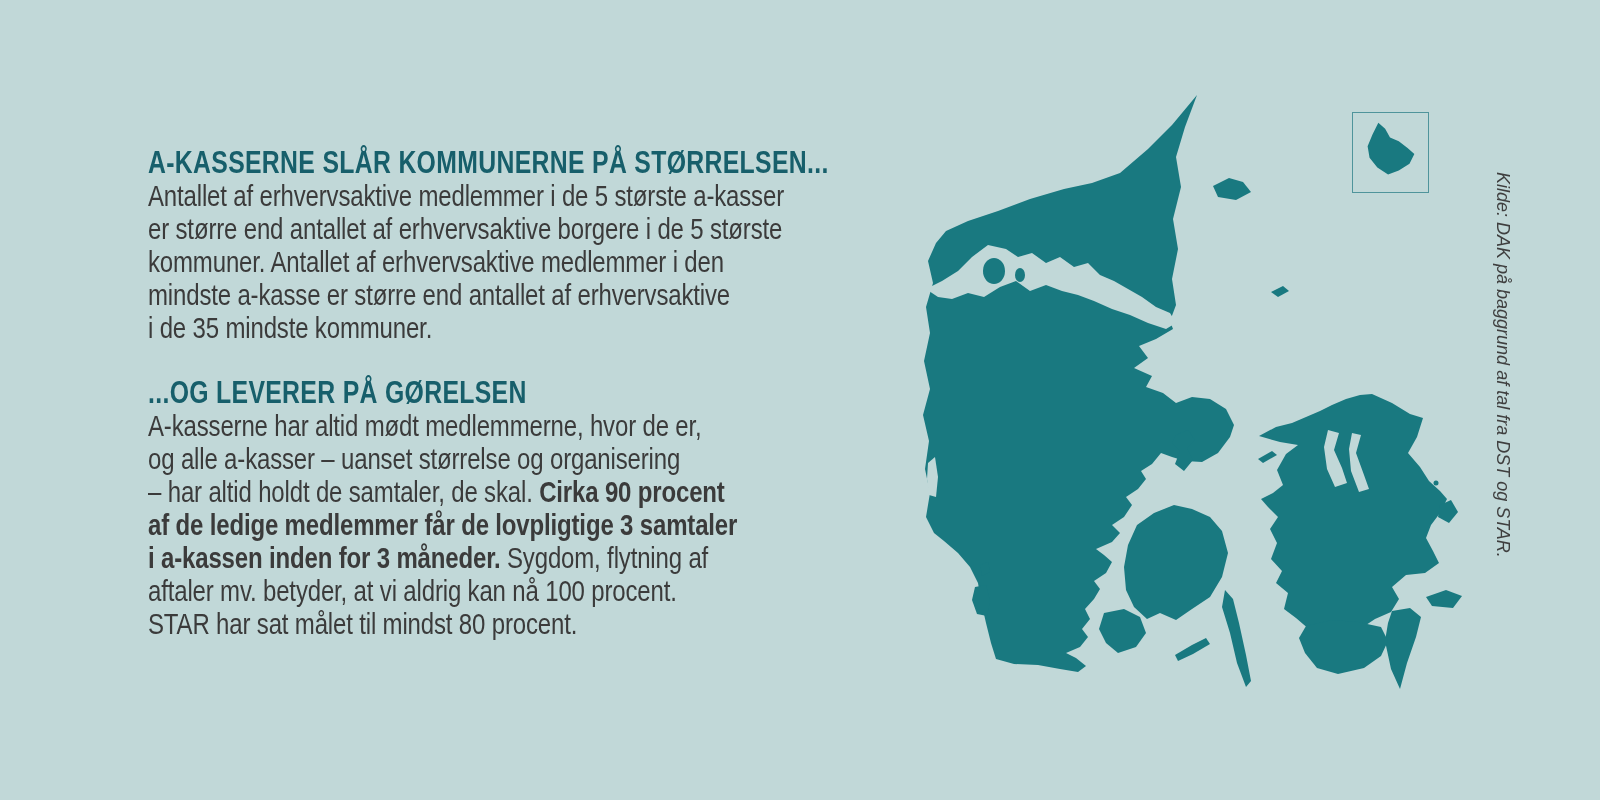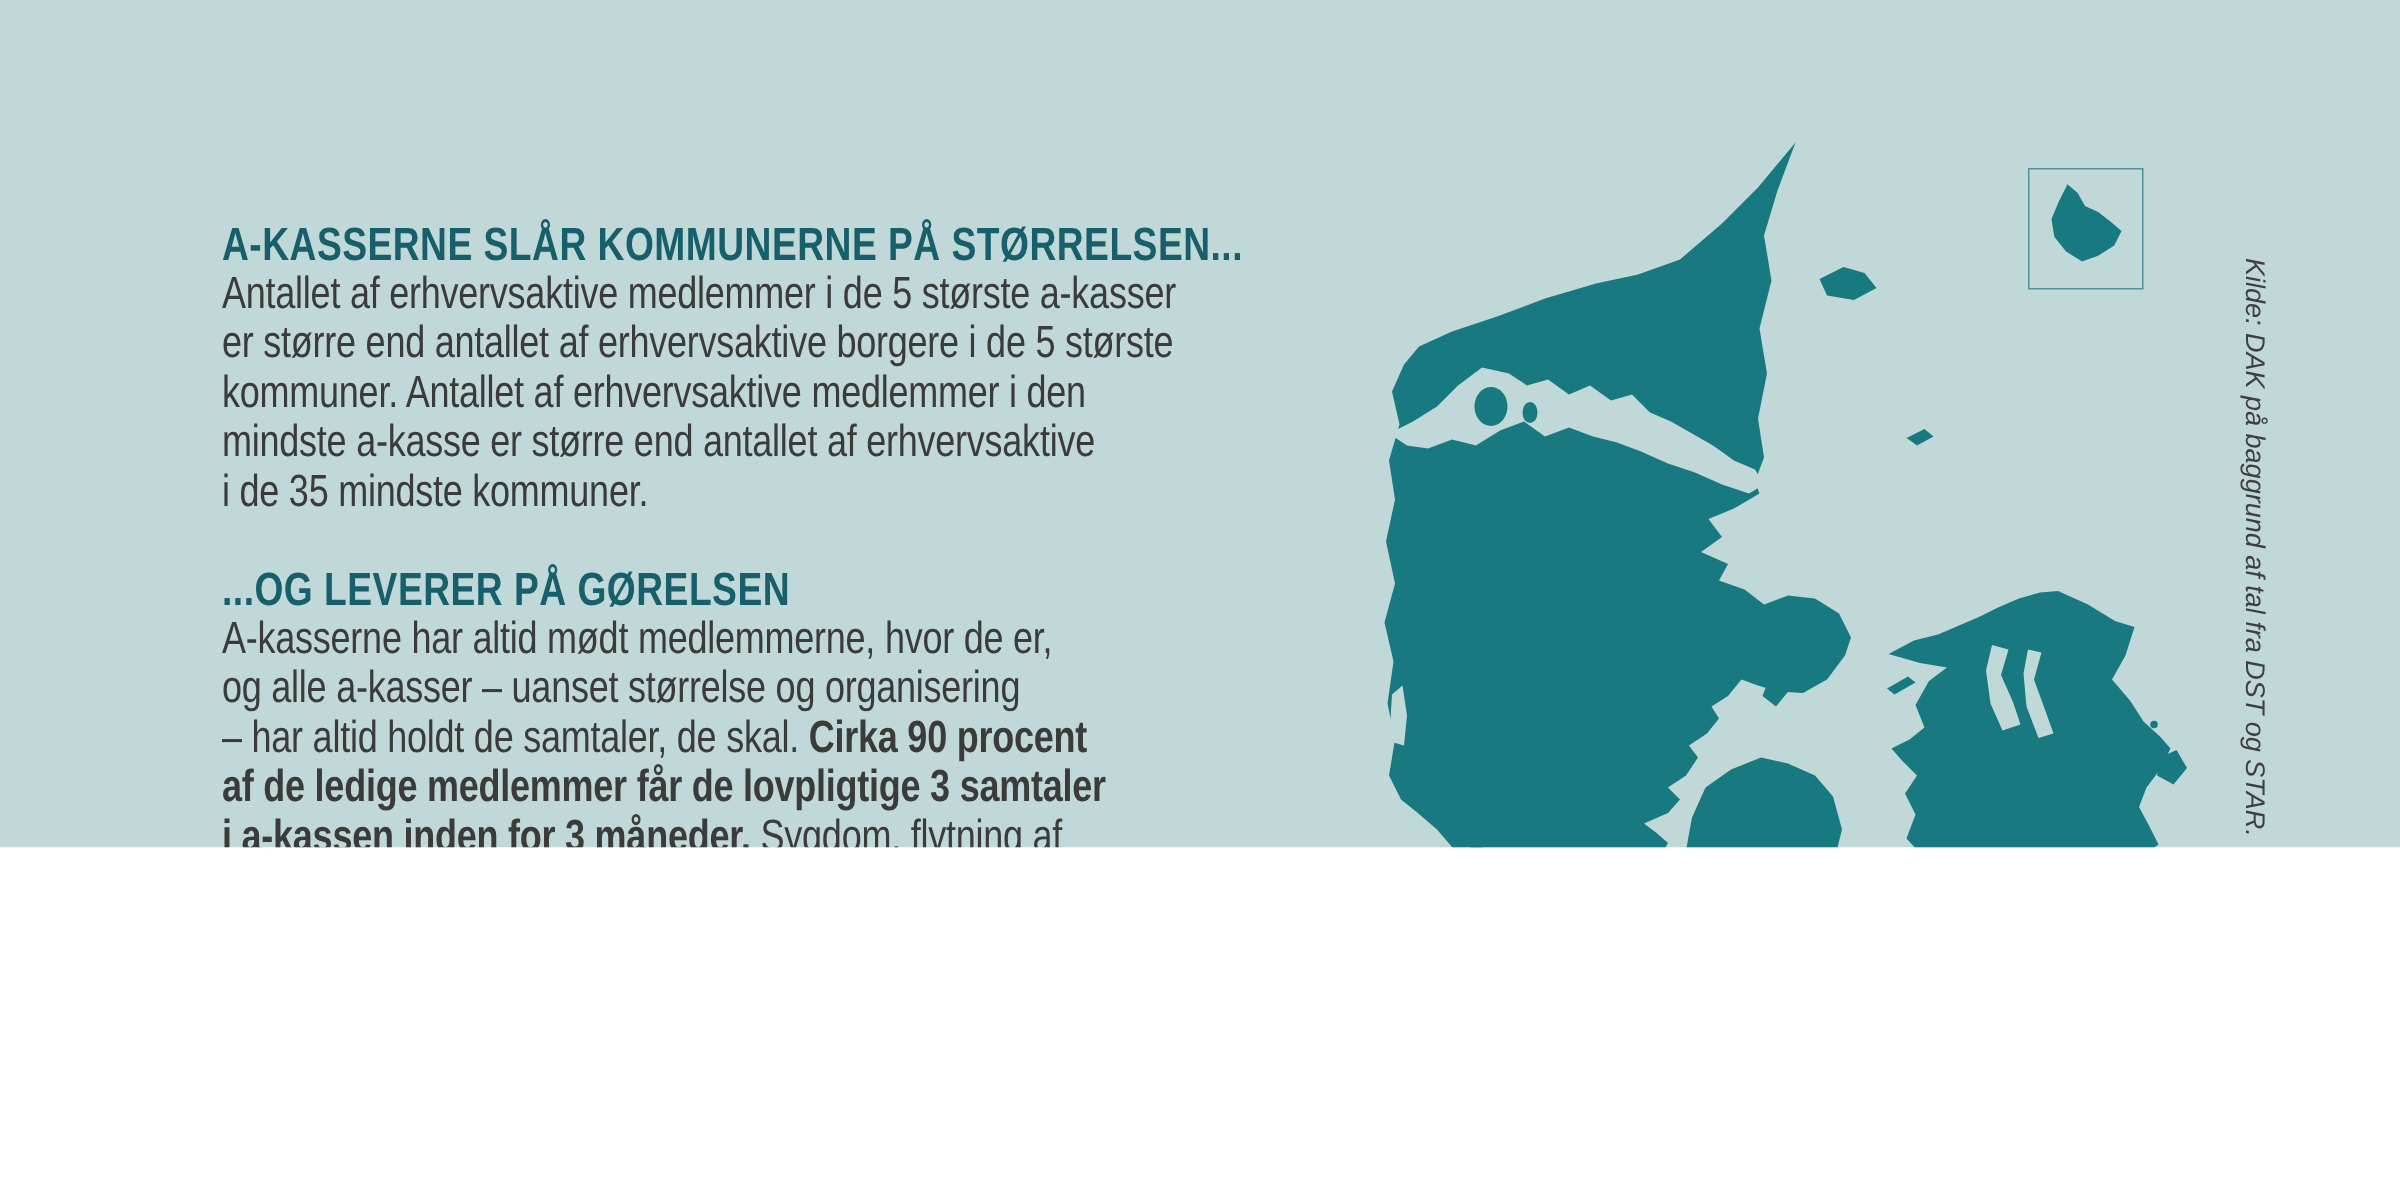--- a/index.html
+++ b/index.html
@@ -1,19 +1,19 @@
 <!DOCTYPE html>
 <html><head>
 <meta charset="utf-8">
 <style>
   html, body { margin: 0; padding: 0; }
   .canvas {
     position: relative;
     width: 1600px;
-    height: 565px;
+    height: 800px;
     background: #c1d8d8;
     overflow: hidden;
     font-family: "Liberation Sans", sans-serif;
   }
   
   .text-col {
     position: absolute;
     left: 148px;
     top: 146px;
     width: 1100px;

